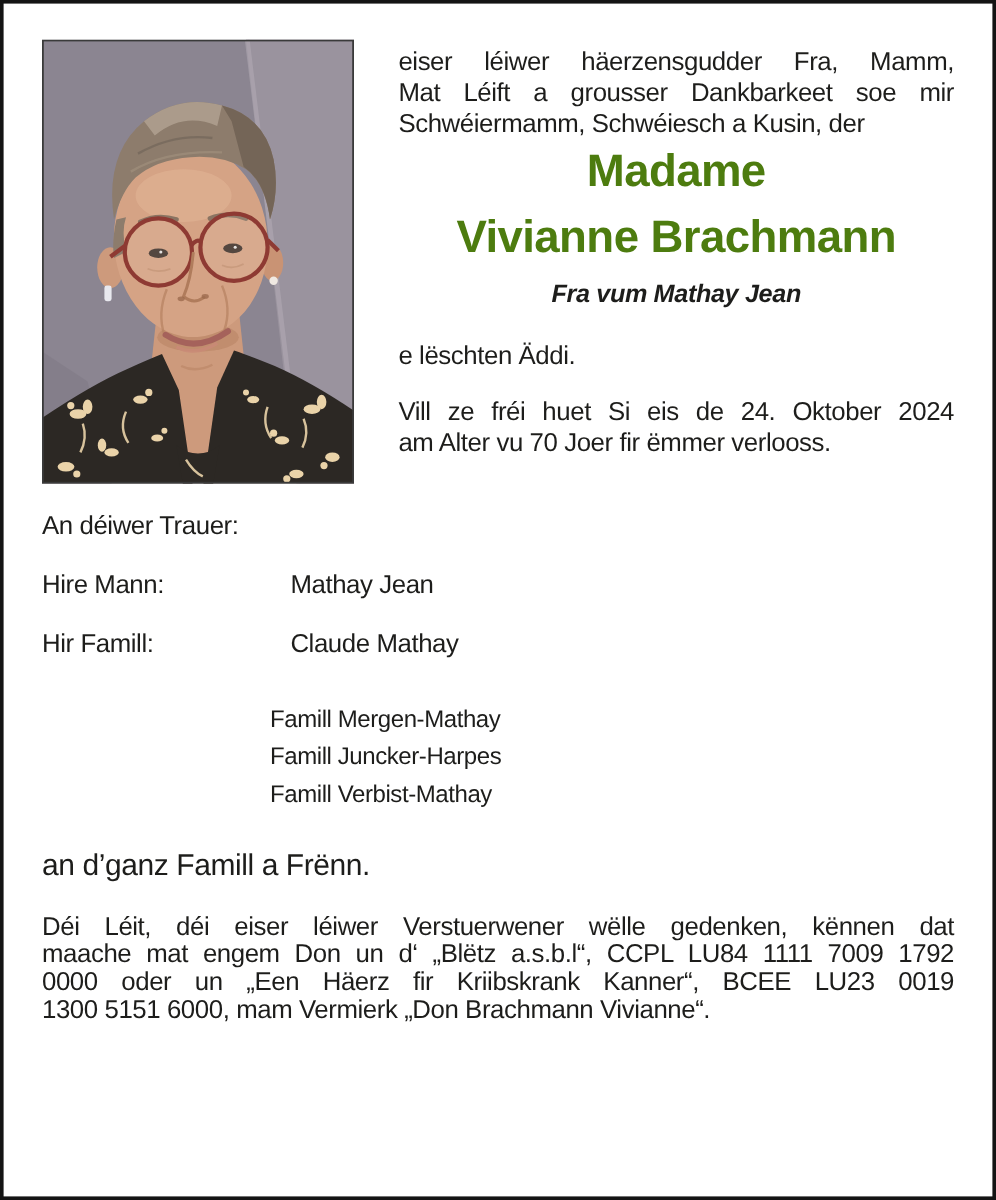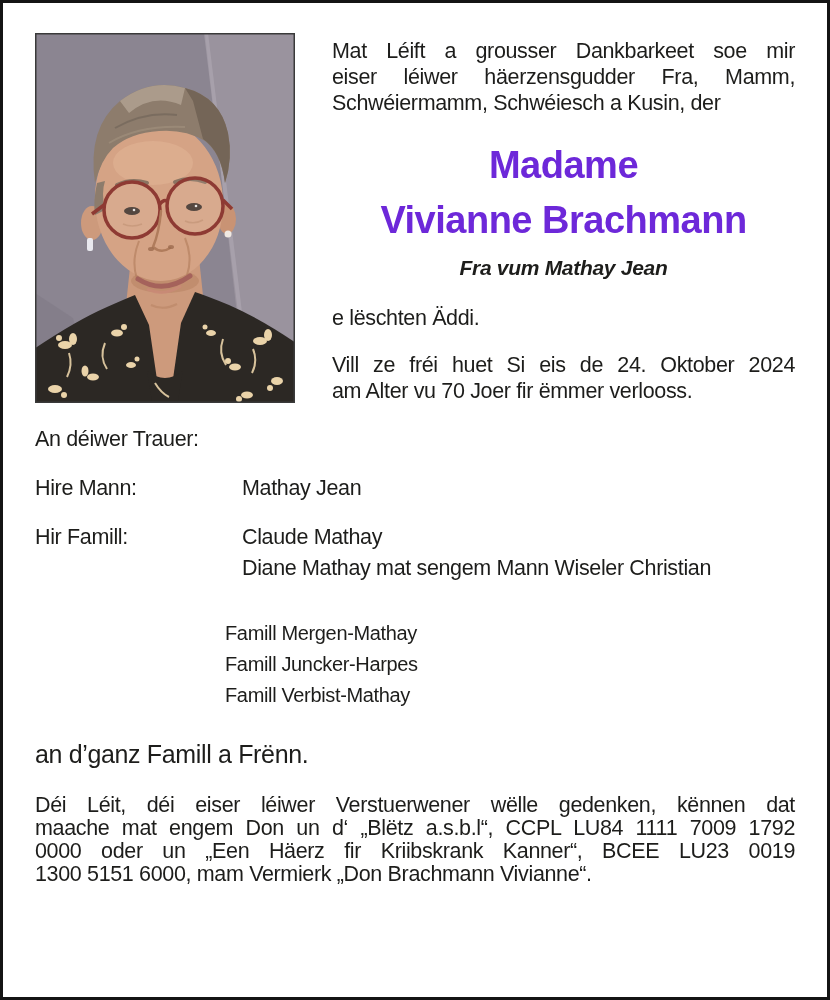--- a/index.html
+++ b/index.html
@@ -16,27 +16,26 @@
   }
   .top { display:flex; gap:37px; margin-top:30px; }
   .photo { width:260px; height:370px; flex:0 0 auto; display:block; }
   .rcol { flex:1 1 auto; min-width:0; padding-top:5px; }
 
   .para { font-size:21.5px; line-height:26px; letter-spacing:-0.35px; }
   .jline { text-align:justify; text-align-last:justify; }
   .jlast { text-align:left; }
 
   .name-block {
-    margin-top:22px;
     text-align:center;
     font-weight:700;
     font-size:38px;
     line-height:55px;
     letter-spacing:-0.5px;
-    color:#6d28d9;
+    color:#4d7c0f;
   }
   .subtitle {
     margin-top:8px;
     text-align:center;
     font-style:italic;
     font-weight:700;
     font-size:21px;
     letter-spacing:-0.3px;
   }
   .farewell { margin-top:26px; font-size:21.5px; letter-spacing:-0.35px; }
@@ -180,22 +179,22 @@
         <path d="M218,316 q5,12 -1,24"></path>
         <path d="M188,306 q-5,14 3,26"></path>
         <path d="M120,350 q6,10 14,14"></path>
       </g>
 
       <rect x="0.75" y="0.75" width="258.5" height="368.5" fill="none" stroke="#3a3a3a" stroke-width="1.5"></rect>
     </svg>
 
     <div class="rcol">
       <div class="para intro">
+        <div class="jline">eiser léiwer häerzensgudder Fra, Mamm,</div>
         <div class="jline">Mat Léift a grousser Dankbarkeet soe mir</div>
-        <div class="jline">eiser léiwer häerzensgudder Fra, Mamm,</div>
         <div class="jlast">Schwéiermamm, Schwéiesch a Kusin, der</div>
       </div>
 
       <div class="name-block">
         <div>Madame</div>
         <div>Vivianne Brachmann</div>
       </div>
 
       <div class="subtitle">Fra vum Mathay Jean</div>
 
@@ -212,21 +211,20 @@
   <div class="mourning">An déiwer Trauer:</div>
 
   <div class="relations">
     <div class="rel-label">Hire Mann:</div>
     <div class="rel-values">
       <div>Mathay Jean</div>
     </div>
     <div class="rel-label">Hir Famill:</div>
     <div class="rel-values">
       <div>Claude Mathay</div>
-      <div>Diane Mathay mat sengem Mann Wiseler Christian</div>
     </div>
   </div>
 
   <div class="families">
     <div>Famill Mergen-Mathay</div>
     <div>Famill Juncker-Harpes</div>
     <div>Famill Verbist-Mathay</div>
   </div>
 
   <div class="families-footer">an d’ganz Famill a Frënn.</div>

